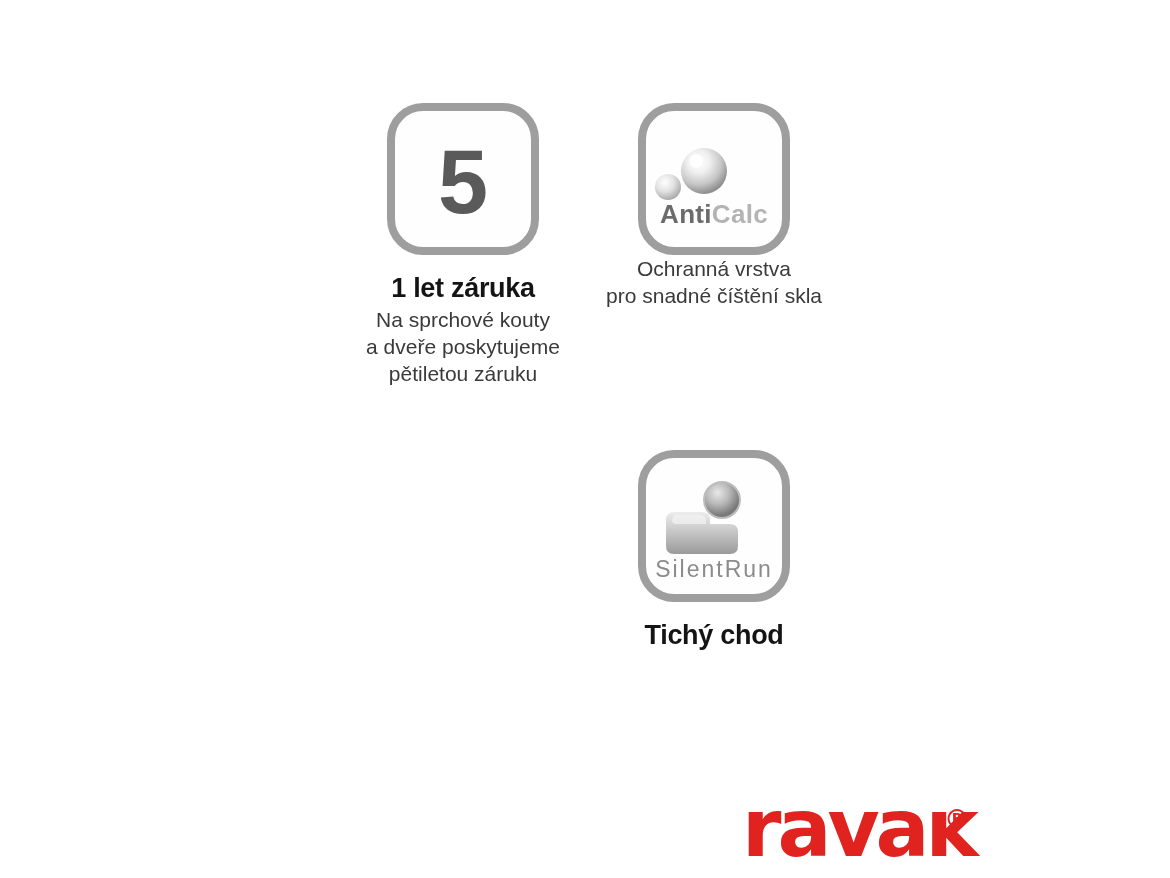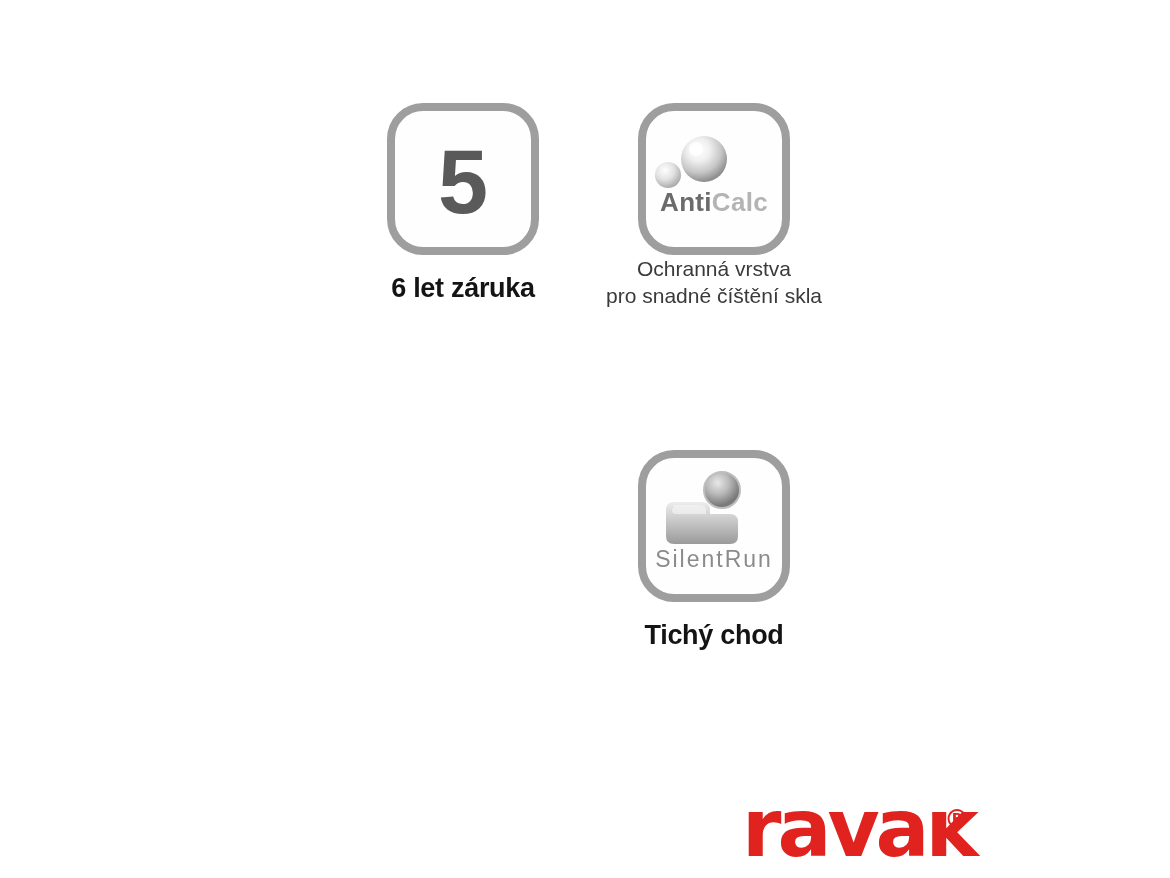--- a/index.html
+++ b/index.html
@@ -47,32 +47,32 @@
   }
   
   .big-number {
     font-size: 90px;
     font-weight: bold;
     color: #5a5a5a;
     line-height: 1;
     padding-top: 6px;
   }
   
-  .badge-anticalc { justify-content: flex-start; }
+  .badge-anticalc { justify-content: flex-start; padding-top: 12px; }
   .anticalc-label {
     margin-top: -4px;
     font-size: 26px;
     font-weight: 600;
     letter-spacing: 0.3px;
     line-height: 1;
   }
   .anticalc-label .dark  { color: #6b6b6b; }
   .anticalc-label .light { color: #b4b4b4; }
   
-  .badge-silentrun { justify-content: flex-start; }
+  .badge-silentrun { justify-content: flex-start; padding-top: 10px; }
   .silentrun-label {
     margin-top: -2px;
     font-size: 23px;
     font-weight: 400;
     letter-spacing: 2px;
     color: #8b8b8b;
     line-height: 1;
   }
   
   .logo {
@@ -107,21 +107,24 @@
 </style>
 </head>
 <body>
 
 <div class="canvas">
 
   <section class="feature pos-warranty">
     <div class="badge">
       <div class="big-number">5</div>
     </div>
-    <h2 class="title">6 let záruka</h2>
+    <h2 class="title">1 let záruka</h2>
+    <p class="subtitle">Na sprchové kouty
+a dveře poskytujeme
+pětiletou záruku</p>
   </section>
 
   <section class="feature pos-anticalc">
     <div class="badge badge-anticalc">
       <svg width="136" height="82" viewBox="0 0 136 82" aria-hidden="true">
         <defs>
           <radialGradient id="bubbleBig" cx="38%" cy="30%" r="80%">
             <stop offset="0%" stop-color="#ffffff"></stop>
             <stop offset="30%" stop-color="#f0f0f0"></stop>
             <stop offset="62%" stop-color="#c6c6c6"></stop>

